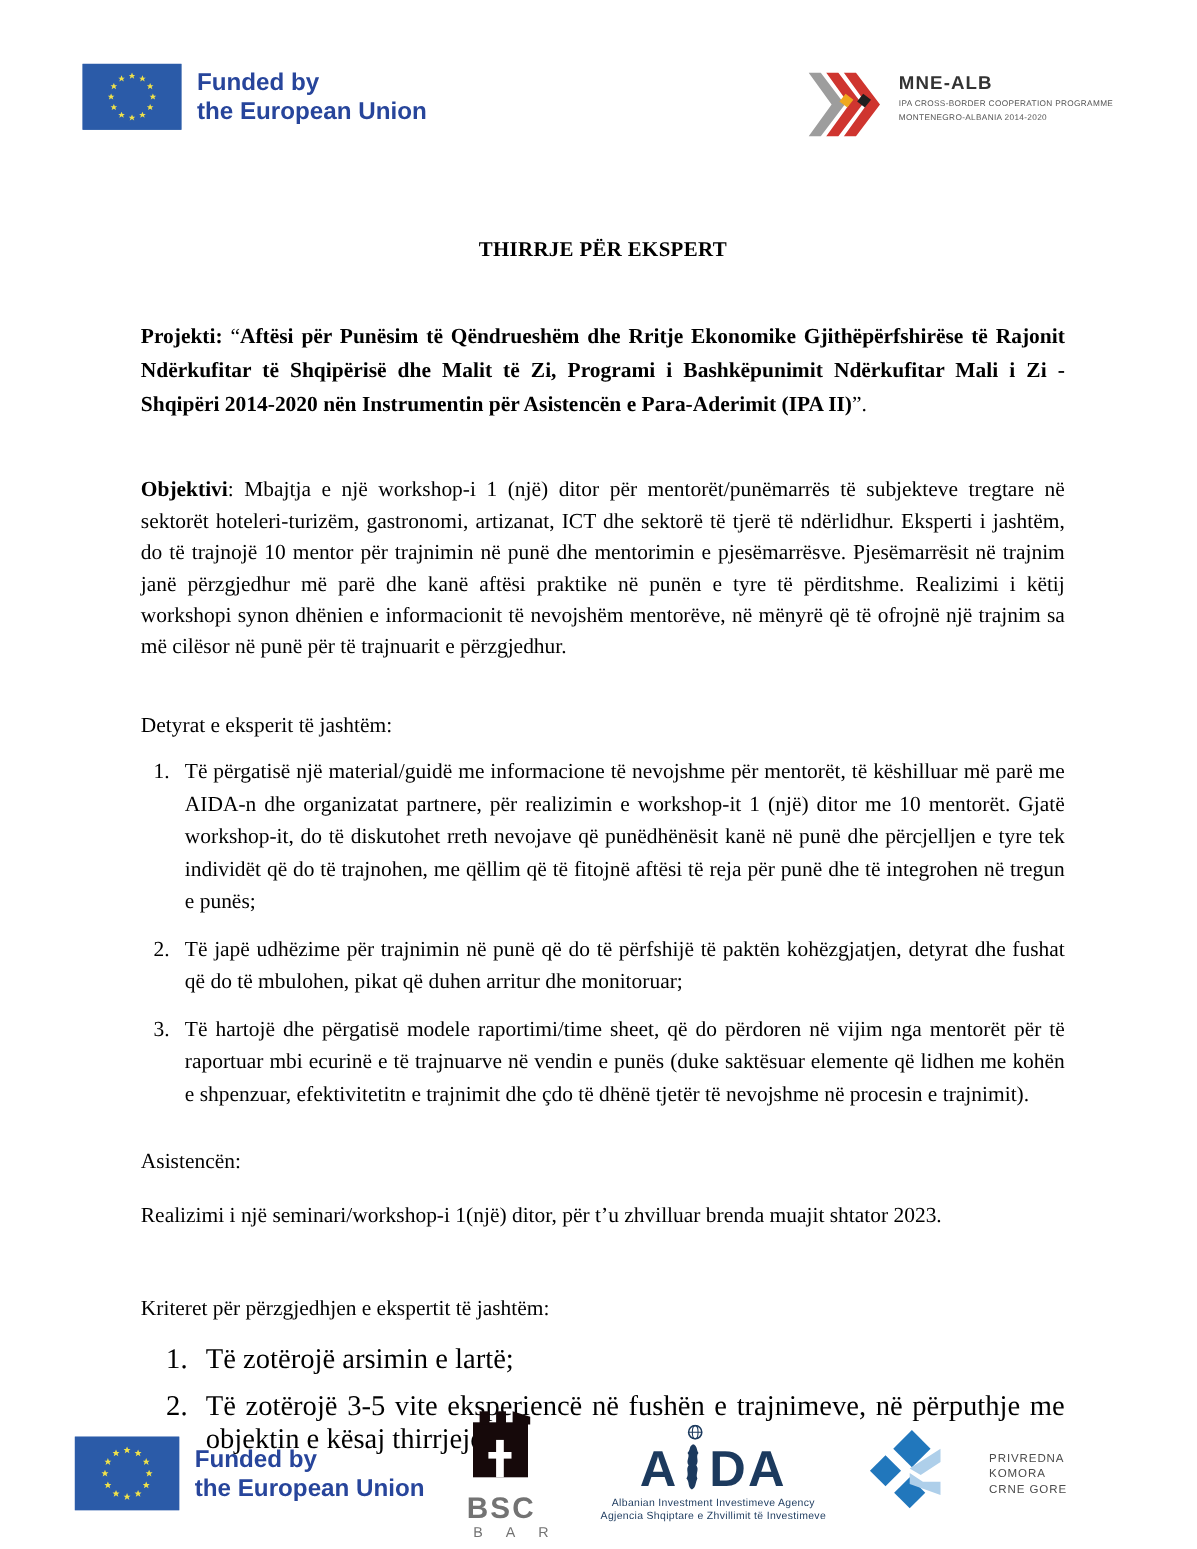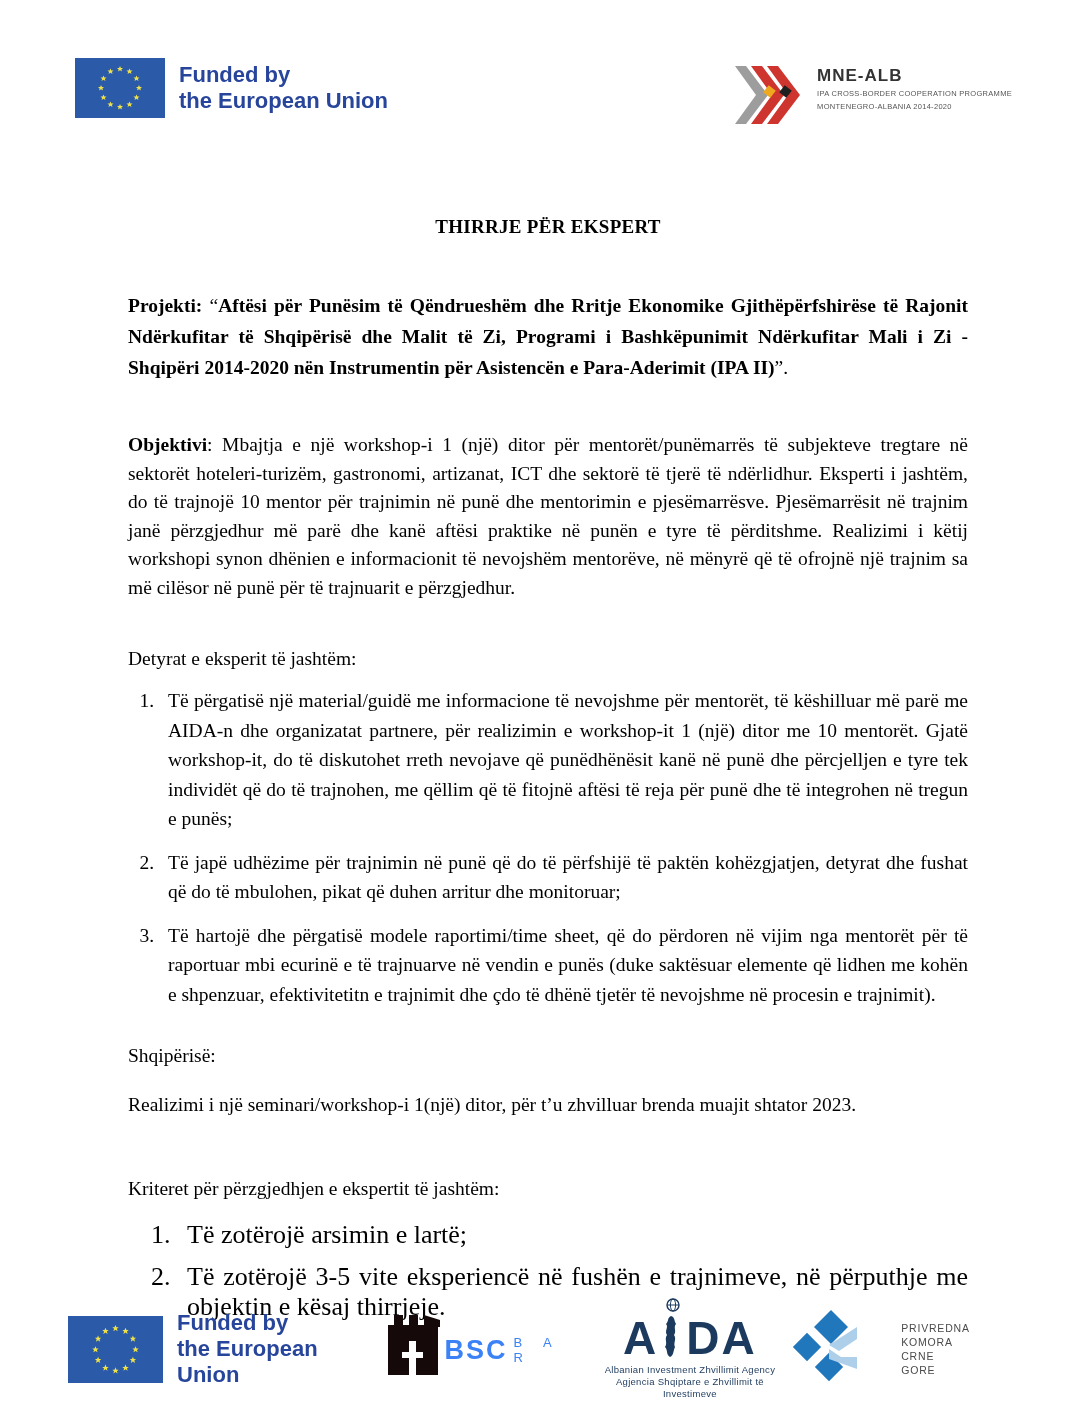--- a/index.html
+++ b/index.html
@@ -41,22 +41,22 @@
   .p-duration { margin-top:24px; font-size:19.5px; line-height:28.5px; }
   .h-criteria { margin-top:58px; }
   ol.criteria { margin-top:20px; padding-left:49px; font-size:26px; line-height:29.5px; }
   ol.criteria li { padding-left:10px; text-align:justify; }
   ol.criteria li + li { margin-top:13px; }
 
   
   .footer { position:absolute; left:0; right:0; bottom:8px;
             display:flex; align-items:center; justify-content:space-between;
             padding:0 118px 0 68px; }
-  .bsc { display:flex; align-items:center;
-         font-family:"Liberation Sans", sans-serif; color:#3b82f6; }
+  .bsc { display:flex; flex-direction:column; align-items:flex-start;
+         font-family:"Liberation Sans", sans-serif; color:#737373; }
   .bsc-acronym { font-weight:700; font-size:27px; letter-spacing:2px; line-height:26px; margin-top:2px; }
   .bsc-sub { font-size:13px; letter-spacing:9px; line-height:15px; margin-top:1px; padding-left:6px; }
   .aida { display:flex; flex-direction:column; align-items:center; color:#1c3a5e; }
   .aida-row { display:flex; align-items:flex-end; font-family:"Liberation Sans", sans-serif;
               font-weight:700; font-size:46px; line-height:44px; letter-spacing:2px; }
   .aida-sub { font-family:"Liberation Sans", sans-serif; font-size:9.5px; line-height:12px;
               text-align:center; letter-spacing:0.3px; margin-top:4px; }
   .pkcg { display:flex; align-items:center;gap:30px; }
   .pkcg-text { font-family:"Liberation Sans", sans-serif; font-size:10.5px; line-height:14px;
                color:#4a4a4a; letter-spacing:0.8px; margin-left:8px; }
@@ -124,21 +124,21 @@
     <p class="para p-objective"><b>Objektivi</b><span>: Mbajtja e një workshop-i 1 (një) ditor për mentorët/punëmarrës të subjekteve tregtare në sektorët hoteleri-turizëm, gastronomi, artizanat, ICT dhe sektorë të tjerë të ndërlidhur. Eksperti i jashtëm, do të trajnojë 10 mentor për trajnimin në punë dhe mentorimin e pjesëmarrësve. Pjesëmarrësit në trajnim janë përzgjedhur më parë dhe kanë aftësi praktike në punën e tyre të përditshme. Realizimi i këtij workshopi synon dhënien e informacionit të nevojshëm mentorëve, në mënyrë që të ofrojnë një trajnim sa më cilësor në punë për të trajnuarit e përzgjedhur.</span></p>
 
     <div class="h-tasks"><span class="h-bold">Detyrat e eksperit të jashtëm</span><span style="font-size:19.5px">:</span></div>
 
     <ol class="tasks">
       <li>Të përgatisë një material/guidë me informacione të nevojshme për mentorët, të këshilluar më parë me AIDA-n dhe organizatat partnere, për realizimin e workshop-it 1 (një) ditor me 10 mentorët. Gjatë workshop-it, do të diskutohet rreth nevojave që punëdhënësit kanë në punë dhe përcjelljen e tyre tek individët që do të trajnohen, me qëllim që të fitojnë aftësi të reja për punë dhe të integrohen në tregun e punës;</li>
       <li>Të japë udhëzime për trajnimin në punë që do të përfshijë të paktën kohëzgjatjen, detyrat dhe fushat që do të mbulohen, pikat që duhen arritur dhe monitoruar;</li>
       <li>Të hartojë dhe përgatisë modele raportimi/time sheet, që do përdoren në vijim nga mentorët për të raportuar mbi ecurinë e të trajnuarve në vendin e punës (duke saktësuar elemente që lidhen me kohën e shpenzuar, efektivitetitn e trajnimit dhe çdo të dhënë tjetër të nevojshme në procesin e trajnimit).</li>
     </ol>
 
-    <div class="h-bold h-duration">Shqipërisë:</div>
+    <div class="h-bold h-duration">Asistencën:</div>
 
     <p class="p-duration">Realizimi i një seminari/workshop-i 1(një) ditor, për t’u zhvilluar brenda muajit shtator 2023.</p>
 
     <div class="h-bold h-criteria">Kriteret për përzgjedhjen e ekspertit të jashtëm:</div>
 
     <ol class="criteria">
       <li>Të zotërojë arsimin e lartë;</li>
       <li>Të zotërojë 3-5 vite eksperiencë në fushën e trajnimeve, në përputhje me objektin e kësaj thirrjeje.</li>
     </ol>
   </div>
@@ -191,21 +191,21 @@
           <svg width="22" height="62" viewBox="0 0 22 62">
             <circle cx="12" cy="7" r="6" fill="none" stroke="#1c3a5e" stroke-width="1.4"></circle>
             <ellipse cx="12" cy="7" rx="2.6" ry="6" fill="none" stroke="#1c3a5e" stroke-width="1"></ellipse>
             <line x1="6" y1="7" x2="18" y2="7" stroke="#1c3a5e" stroke-width="1"></line>
             <path d="M10,18 C14,19 13,23 15,26 C12,29 16,33 13,37 C16,41 12,45 14,49 C12,53 13,57 9,59 C5,57 7,52 4,49 C7,45 3,41 6,37 C3,33 8,29 5,26 C8,23 6,20 10,18 Z" fill="#1c3a5e"></path>
           </svg>
         </span>
         <span>DA</span>
       </div>
       <div class="aida-sub">
-        <div>Albanian Investment Zhvillimit Agency</div>
+        <div>Albanian Investment Investimeve Agency</div>
         <div>Agjencia Shqiptare e Zhvillimit të Investimeve</div>
       </div>
     </div>
 
     <div class="pkcg">
       <span>
         <svg width="72" height="76" viewBox="0 0 72 76">
           <rect x="28" y="6" width="24" height="24" fill="#2177bc" transform="rotate(45 40 18)"></rect>
           <rect x="6" y="28" width="20" height="20" fill="#2177bc" transform="rotate(45 16 38)"></rect>
           <rect x="28" y="48" width="20" height="20" fill="#2177bc" transform="rotate(45 38 58)"></rect>

